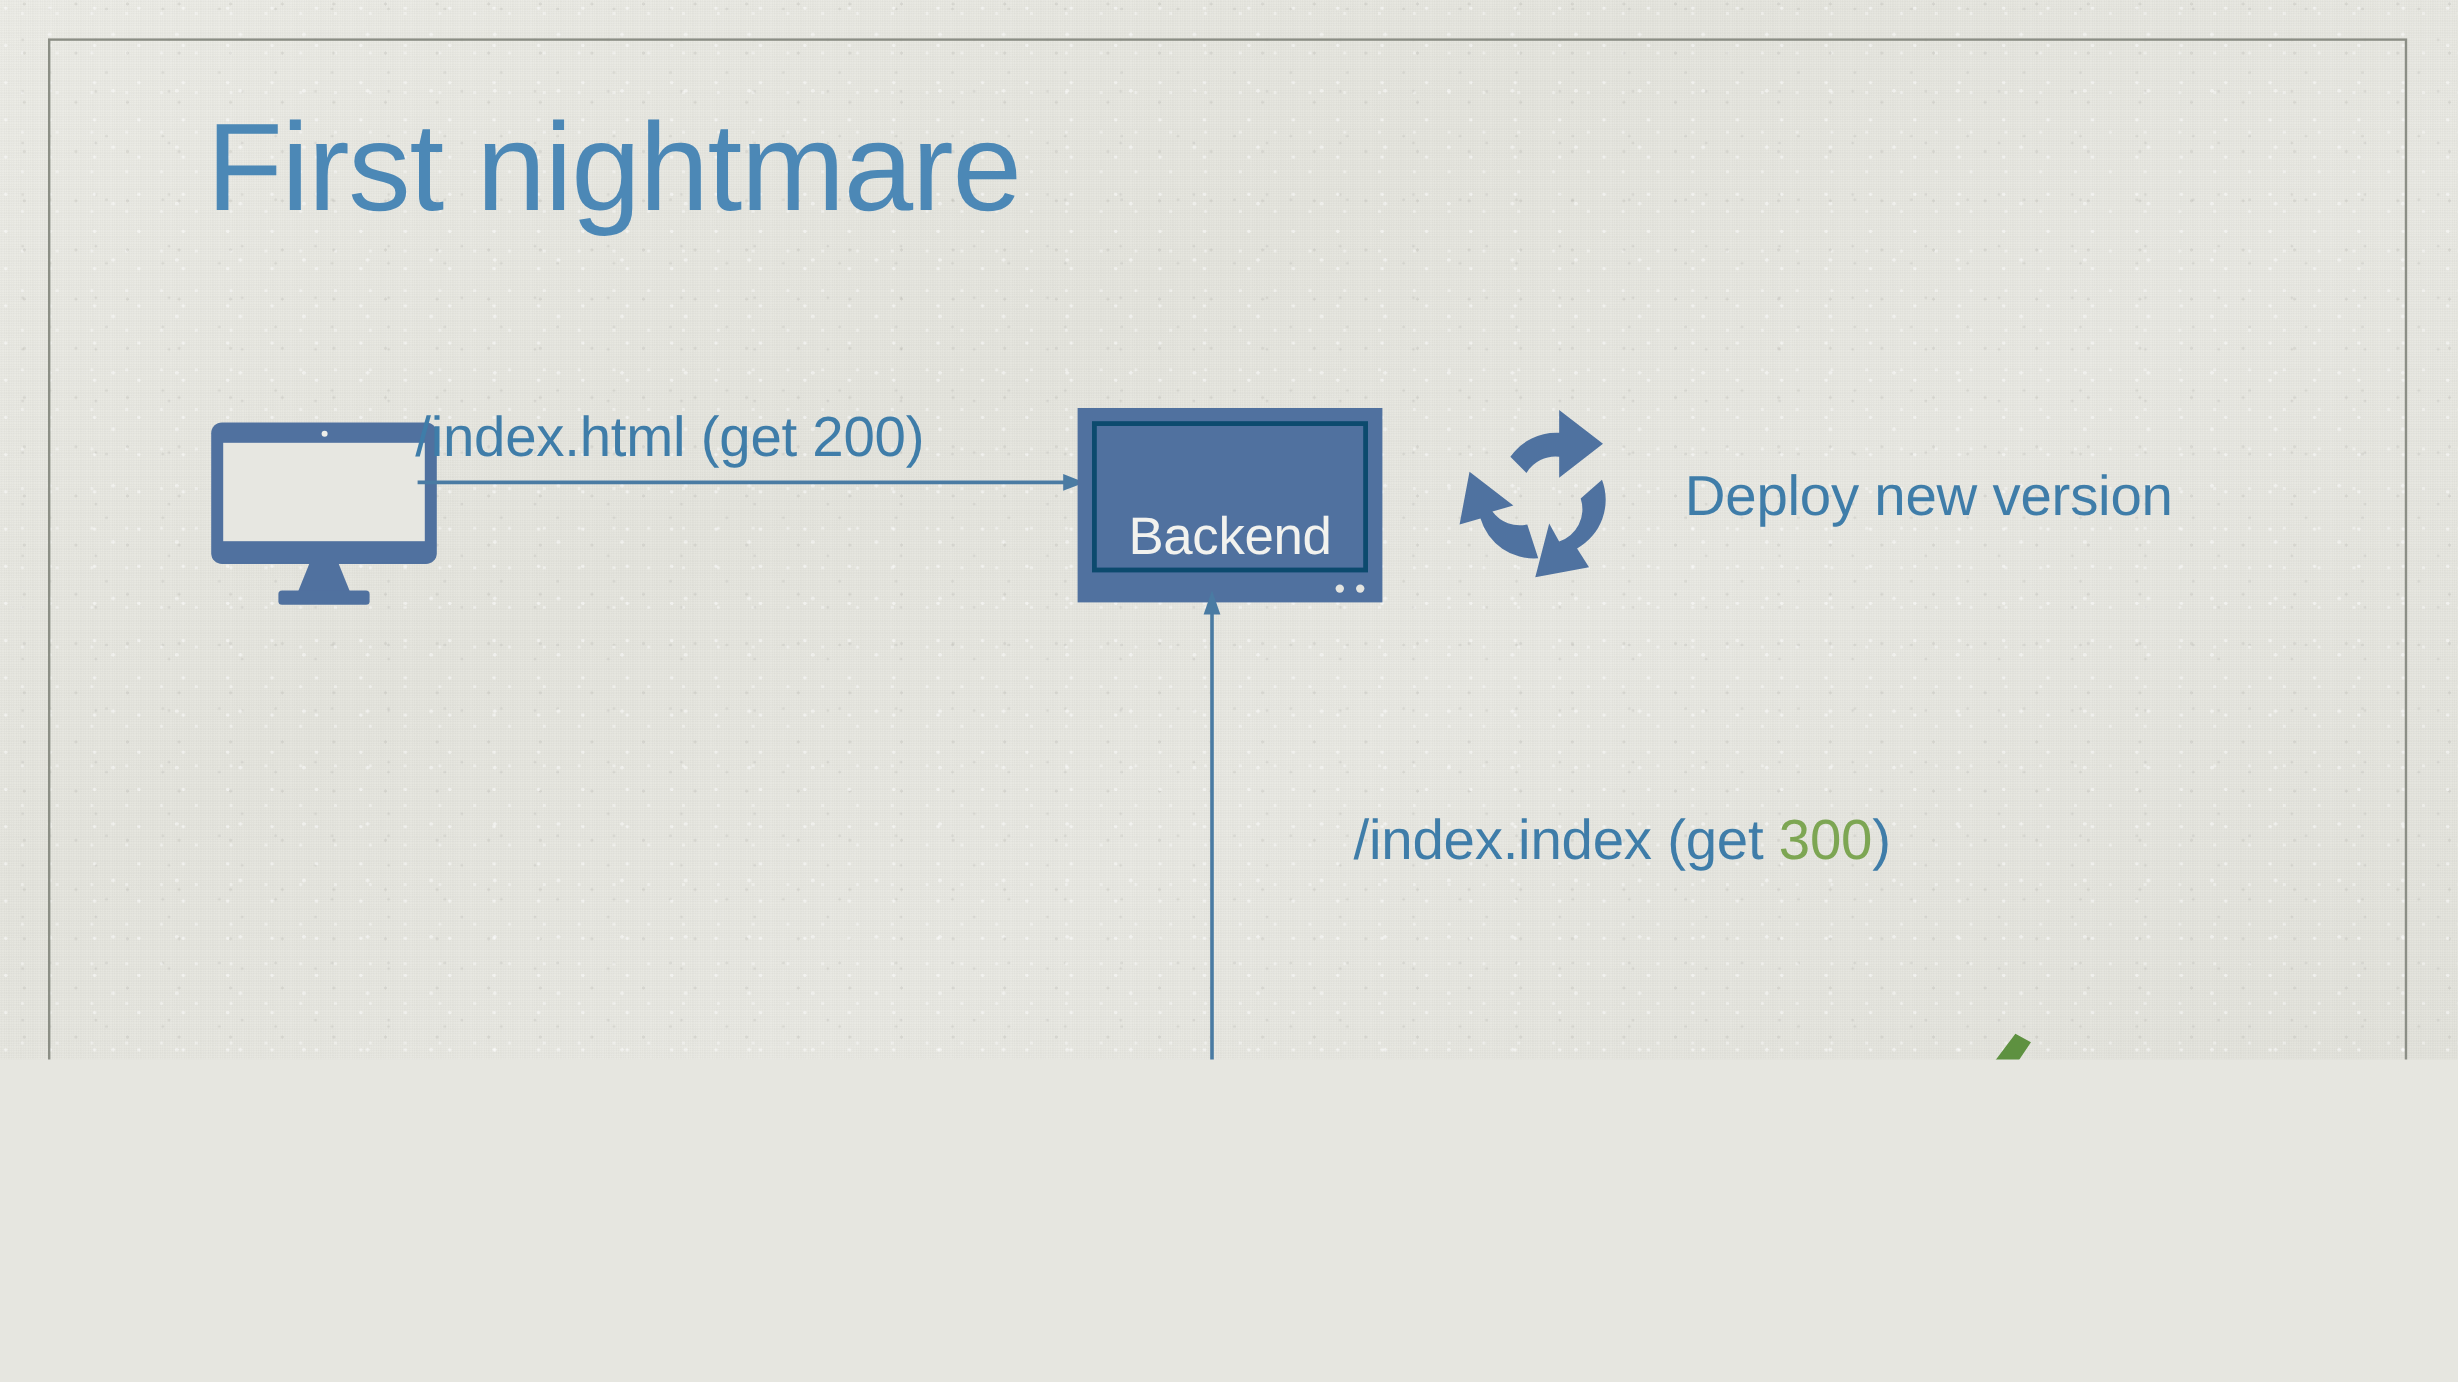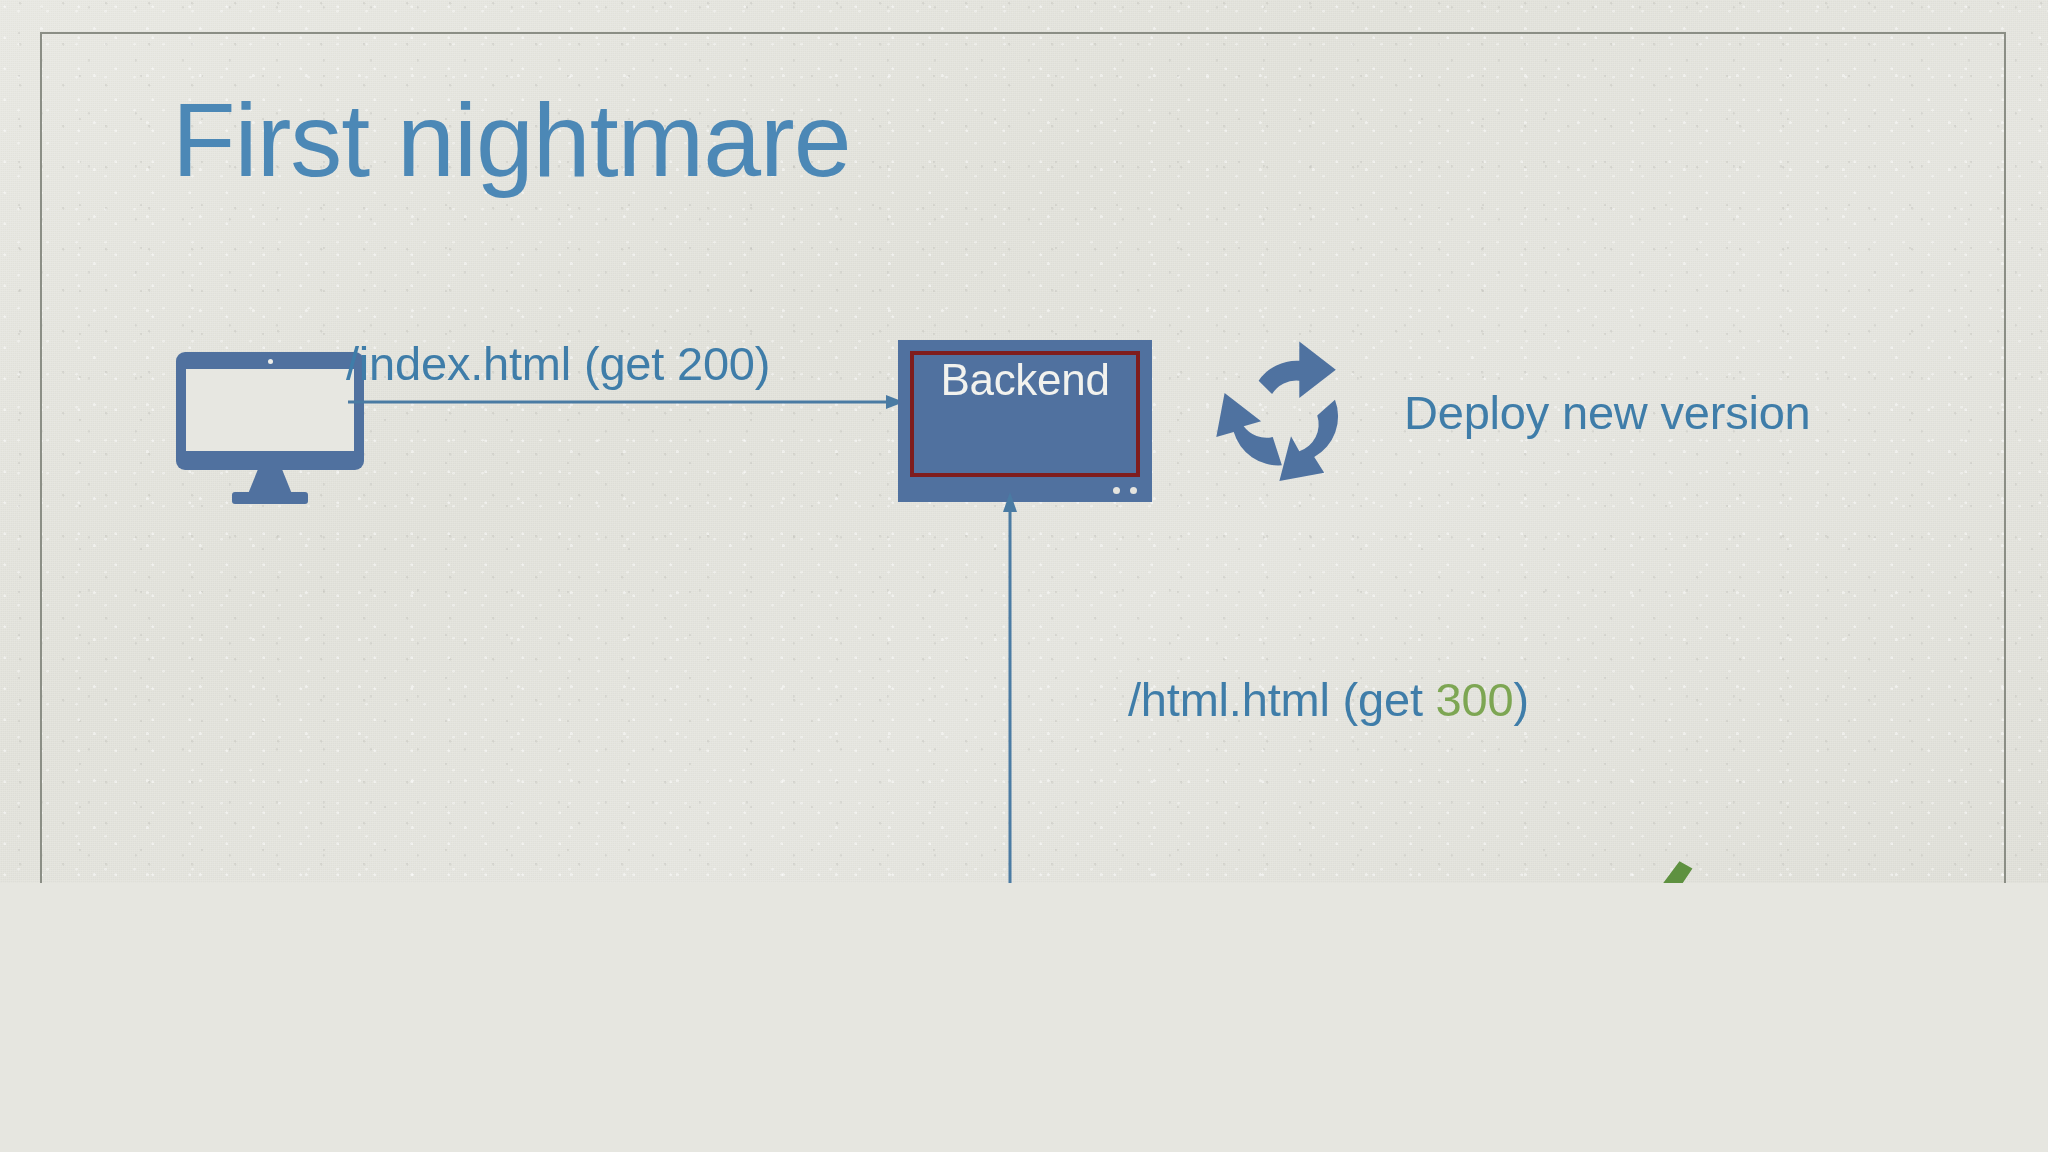--- a/index.html
+++ b/index.html
@@ -139,24 +139,24 @@
     top: 340px;
     width: 254px;
     height: 162px;
     background: #50719f;
     box-sizing: border-box;
   }
   #backend .inner-frame {
     position: absolute;
     left: 12px; top: 11px;
     right: 12px; bottom: 25px;
-    border: 4px solid #7f1d1d;
+    border: 4px solid #0c4a6e;
     box-sizing: border-box;
     display: flex;
-    align-items: flex-start;
+    align-items: flex-end;
     justify-content: center;
   }
   #backend .backend-text {
     color: #f2f2ee;
     font-size: 44px;
     letter-spacing: -0.3px;
     white-space: nowrap;
   }
   #backend .led {
     position: absolute;
@@ -249,19 +249,19 @@
 
   <div class="imac" id="client-bottom">
     <div class="bezel">
       <div class="cam"></div>
       <div class="screen"></div>
     </div>
     <div class="neck"></div>
     <div class="foot"></div>
   </div>
 
-  <div class="diagram-label" id="req-bottom-label"><span>/html.html (get </span><span class="ok-code">300</span><span>)</span></div>
+  <div class="diagram-label" id="req-bottom-label"><span>/index.index (get </span><span class="ok-code">300</span><span>)</span></div>
 
   <svg id="check-icon" viewBox="0 0 100 100">
     <path d="M8 52 L13 44 L38 66 L86 2 L97 8 L41 92 Z" fill="#5e9140"></path>
   </svg>
 
 </div>
 
 </body></html>

